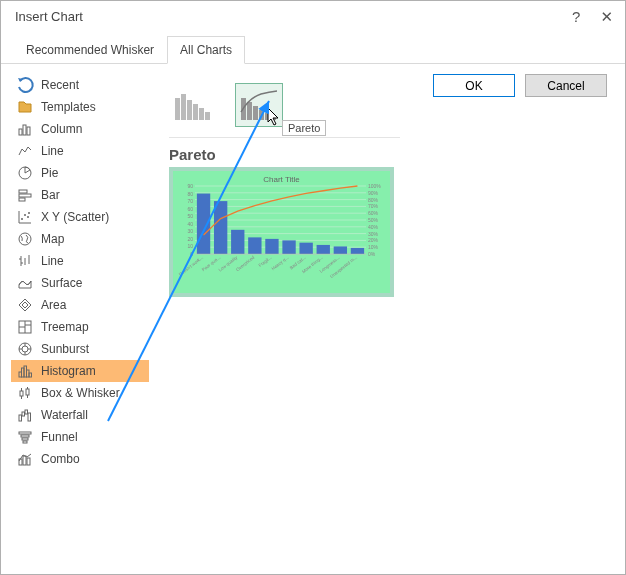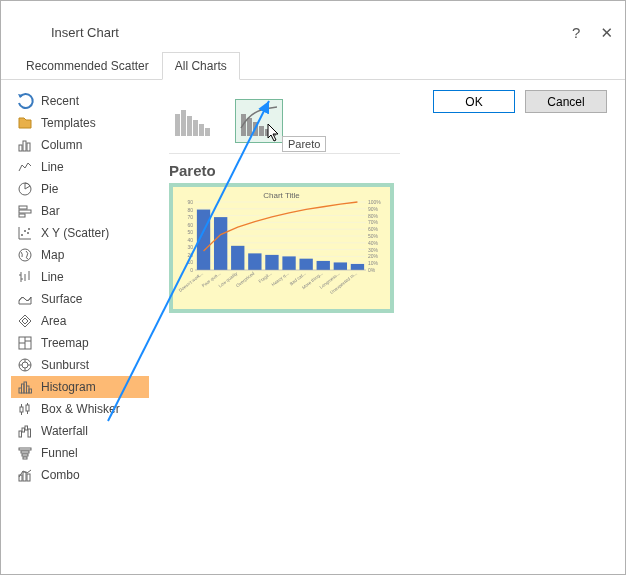--- a/index.html
+++ b/index.html
@@ -1,58 +1,58 @@
 <!DOCTYPE html>
 <html><head>
 <meta charset="utf-8">
 <style>
   * { box-sizing: border-box; margin: 0; padding: 0; font-family: "Segoe UI", Tahoma, sans-serif; }
   body { background: #fff; width: 626px; height: 575px; overflow: hidden; border: 1px solid #b0b0b0; font-size: 12px; color: #333; position: relative; }
-  .titlebar { display: flex; align-items: center; justify-content: space-between; padding: 24px 12px 4px 14px; margin-left: 36px; }
+  .titlebar { display: flex; align-items: center; justify-content: space-between; padding: 8px 12px 4px 14px; }
   .titlebar .title { font-size: 13px; color: #444; }
   .titlebar .controls { display: flex; gap: 20px; }
   .titlebar .ctrl { font-size: 15px; color: #555; font-family: Arial, sans-serif; line-height: 1; }
   .tabs { display: flex; align-items: flex-end; padding: 8px 0 0 12px; border-bottom: 1px solid #d9d9d9; }
   .tab { padding: 6px 12px; font-size: 12px; color: #444; border: 1px solid transparent; border-bottom: none; cursor: pointer; }
   .tab.active { background: #fff; border: 1px solid #d9d9d9; border-bottom: 1px solid #fff; margin-bottom: -1px; }
   .body { display: flex; flex-direction: row; height: calc(100% - 82px); }
   .main { flex: 1; display: flex; }
   .sidebar { width: 148px; padding: 10px 0 10px 10px; overflow: hidden; }
   .side-item { display: flex; align-items: center; gap: 8px; padding: 3px 6px; font-size: 12px; color: #444; cursor: pointer; }
   .side-item.selected { background: #fdba74; }
   .side-icon { width: 16px; height: 16px; display: flex; align-items: center; justify-content: center; }
   .content { flex: 1; padding: 16px 20px 10px 20px; }
   .subtype-row { display: flex; align-items: flex-end; gap: 18px; padding-bottom: 10px; border-bottom: 1px solid #e4e4e4; margin-bottom: 8px; min-height: 58px; }
   .subtype { width: 48px; height: 44px; display: flex; align-items: center; justify-content: center; border: 1px solid transparent; position: relative; }
   .subtype.selected { border: 1px solid #76b99a; background: #e7f4ed; }
   .tooltip { position: absolute; left: 46px; top: 36px; background: #fff; border: 1px solid #bbb; padding: 1px 5px; font-size: 11px; color: #444; white-space: nowrap; }
   .cursor { position: absolute; left: 32px; top: 24px; pointer-events: none; }
   .subtype-name { font-size: 15px; color: #555; font-weight: 600; margin-bottom: 4px; }
-  .preview-outer { border: 4px solid #a7d9c3; width: 225px; height: 130px; padding: 4px 4px 0 4px; background: #fef9c3; position: relative; }
+  .preview-outer { border: 4px solid #a7d9c3; width: 225px; height: 130px; padding: 4px 4px 0 4px; background: #86efac; position: relative; }
   .preview-title { text-align: center; font-size: 8px; color: #666; }
   .chart-box { position: relative; width: 100%; height: 100px; }
   .footer { display: flex; justify-content: flex-end; gap: 10px; padding: 10px 18px 14px 13px; }
   .btn { width: 82px; height: 23px; font-size: 12px; border: 1px solid #adadad; background: #e1e1e1; cursor: pointer; }
   .btn.primary { border: 1px solid #0078d7; background: #fff; }
   svg { overflow: visible; }
   .arrow-overlay { position: absolute; left: 0; top: 0; pointer-events: none; }
 </style>
 </head>
 <body>
 
 <div class="titlebar">
   <span class="title">Insert Chart</span>
   <div class="controls">
     <span class="ctrl">?</span>
     <span class="ctrl">✕</span>
   </div>
 </div>
 
 <div class="tabs">
-  <div class="tab">Recommended Scatter</div>
+  <div class="tab">Recommended Whisker</div>
   <div class="tab active">All Charts</div>
 </div>
 
 <div class="body">
   <div class="main">
     <div class="sidebar">
       <div class="side-item">
         <span class="side-icon">
             <svg width="16" height="16">
               <path d="M3 4 A7 7 0 1 1 2 10" fill="none" stroke="#3a7bbf" stroke-width="2"></path>

